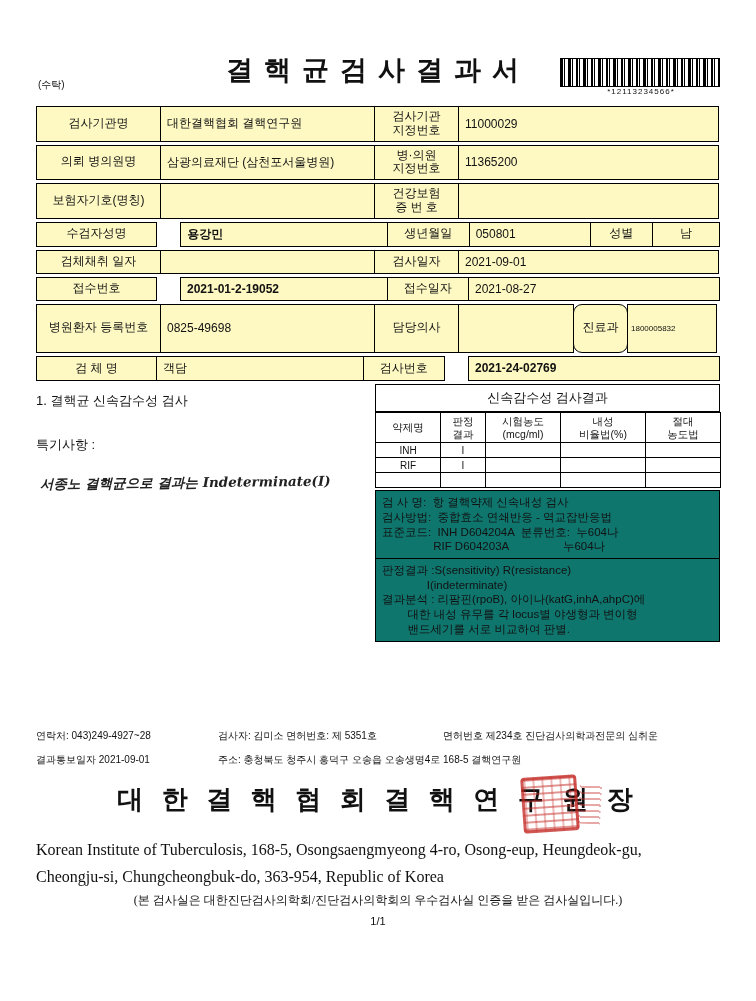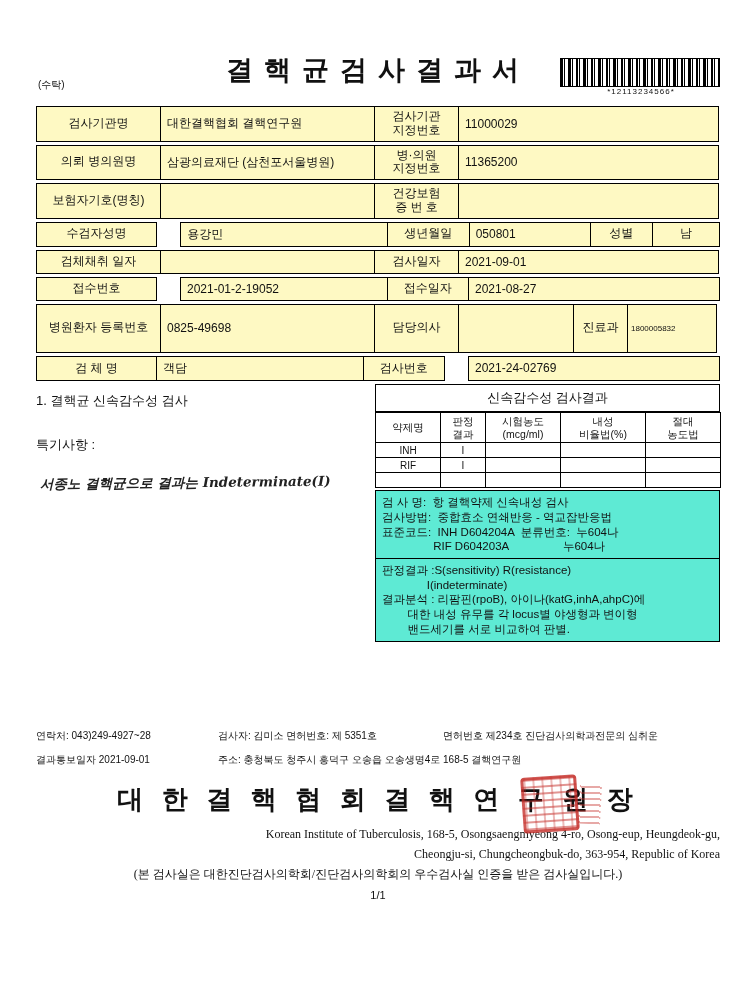--- a/index.html
+++ b/index.html
@@ -31,24 +31,24 @@
   
   .irow{display:flex;margin-bottom:3px;}
   .cell{
     box-sizing:border-box;border:1px solid #000;margin-left:-1px;
     font-size:12px;display:flex;align-items:center;
     padding:3px 6px;min-height:24px;background:#fef9c3;
   }
   .irow .cell:first-child{margin-left:0;}
   .lbl{justify-content:center;text-align:center;white-space:pre-line;line-height:1.15;}
   .val{justify-content:flex-start;}
-  .bold{font-weight:normal;margin-left:23px;}
+  .bold{font-weight:bold;margin-left:23px;}
   .w125{width:125px;} .w215{width:215px;} .w85{width:85px;} .w261{width:261px;}
   .w126{width:126px;} .w65{width:65px;} .w70{width:70px;}
-  .w116{width:116px;} .w55{width:55px;} .w90{width:90px;}
+  .w116{width:116px;} .w55{width:55px;border-radius:9px;} .w90{width:90px;}
   .tiny{font-size:8px;line-height:1.15;word-break:break-all;padding:19px 3px;}
   
   .main{display:flex;align-items:flex-start;margin-top:2px;}
   .left-pane{width:340px;box-sizing:border-box;padding-right:14px;}
   .section-title{font-size:13px;margin-top:8px;}
   .remark-label{font-size:13px;margin-top:26px;}
   .remark-note{
     font-size:13.5px;margin-top:20px;margin-left:4px;
     font-family:"DejaVu Serif", serif;font-style:italic;font-weight:bold;
     color:#222;transform:rotate(-0.6deg);
@@ -61,21 +61,21 @@
   table.res{border-collapse:collapse;width:345px;table-layout:fixed;margin-top:0px;}
   table.res th, table.res td{
     border:1px solid #000;font-weight:normal;text-align:center;
     white-space:pre-line;box-sizing:border-box;
   }
   table.res th{font-size:10.5px;line-height:1.2;padding:2px 1px;height:30px;}
   table.res td{font-size:10px;height:15px;padding:0 2px;}
   td.spacer{height:185px;}
   .c-drug{width:65px;} .c-res{width:45px;} .c-conc{width:75px;} .c-ratio{width:85px;} .c-abs{width:75px;}
   .method-box{
-    box-sizing:border-box;border:1px solid #000;margin-top:2px;width:345px;background:#5eead4;
+    box-sizing:border-box;border:1px solid #000;margin-top:2px;width:345px;background:#0f766e;
   }
   .method-top,.method-bottom{
     font-size:11.5px;line-height:1.28;padding:4px 6px;white-space:pre-wrap;
   }
   .method-bottom{border-top:1px solid #000;}
   
   .footer{margin-top:88px;}
   .f-line{display:flex;font-size:10px;line-height:1.2;}
   .f-line + .f-line{margin-top:12px;}
   .f-contact{width:182px;}
@@ -95,21 +95,21 @@
     background:
      repeating-linear-gradient(0deg, rgba(195,40,35,.55) 0 2px, transparent 2px 7px),
      repeating-linear-gradient(90deg, rgba(195,40,35,.35) 0 2px, transparent 2px 9px);
   }
   .seal-extra{
     position:absolute;left:543px;top:2px;width:22px;height:40px;
     background:repeating-linear-gradient(0deg, rgba(195,40,35,.5) 0 2px, transparent 2px 6px);
     transform:rotate(3deg);opacity:.8;
   }
   .eng{
-    text-align:right;font-size:12px;line-height:1.7;
+    text-align:left;font-size:16px;line-height:1.7;margin-top:12px;
     font-family:"Liberation Serif", serif;
   }
   .accred{text-align:center;font-size:12px;margin-top:2px;font-family:"Liberation Serif", serif;}
   .pageno{text-align:center;font-size:11px;margin-top:6px;}
 </style>
 </head>
 <body>
 
 <div class="sheet">
 

